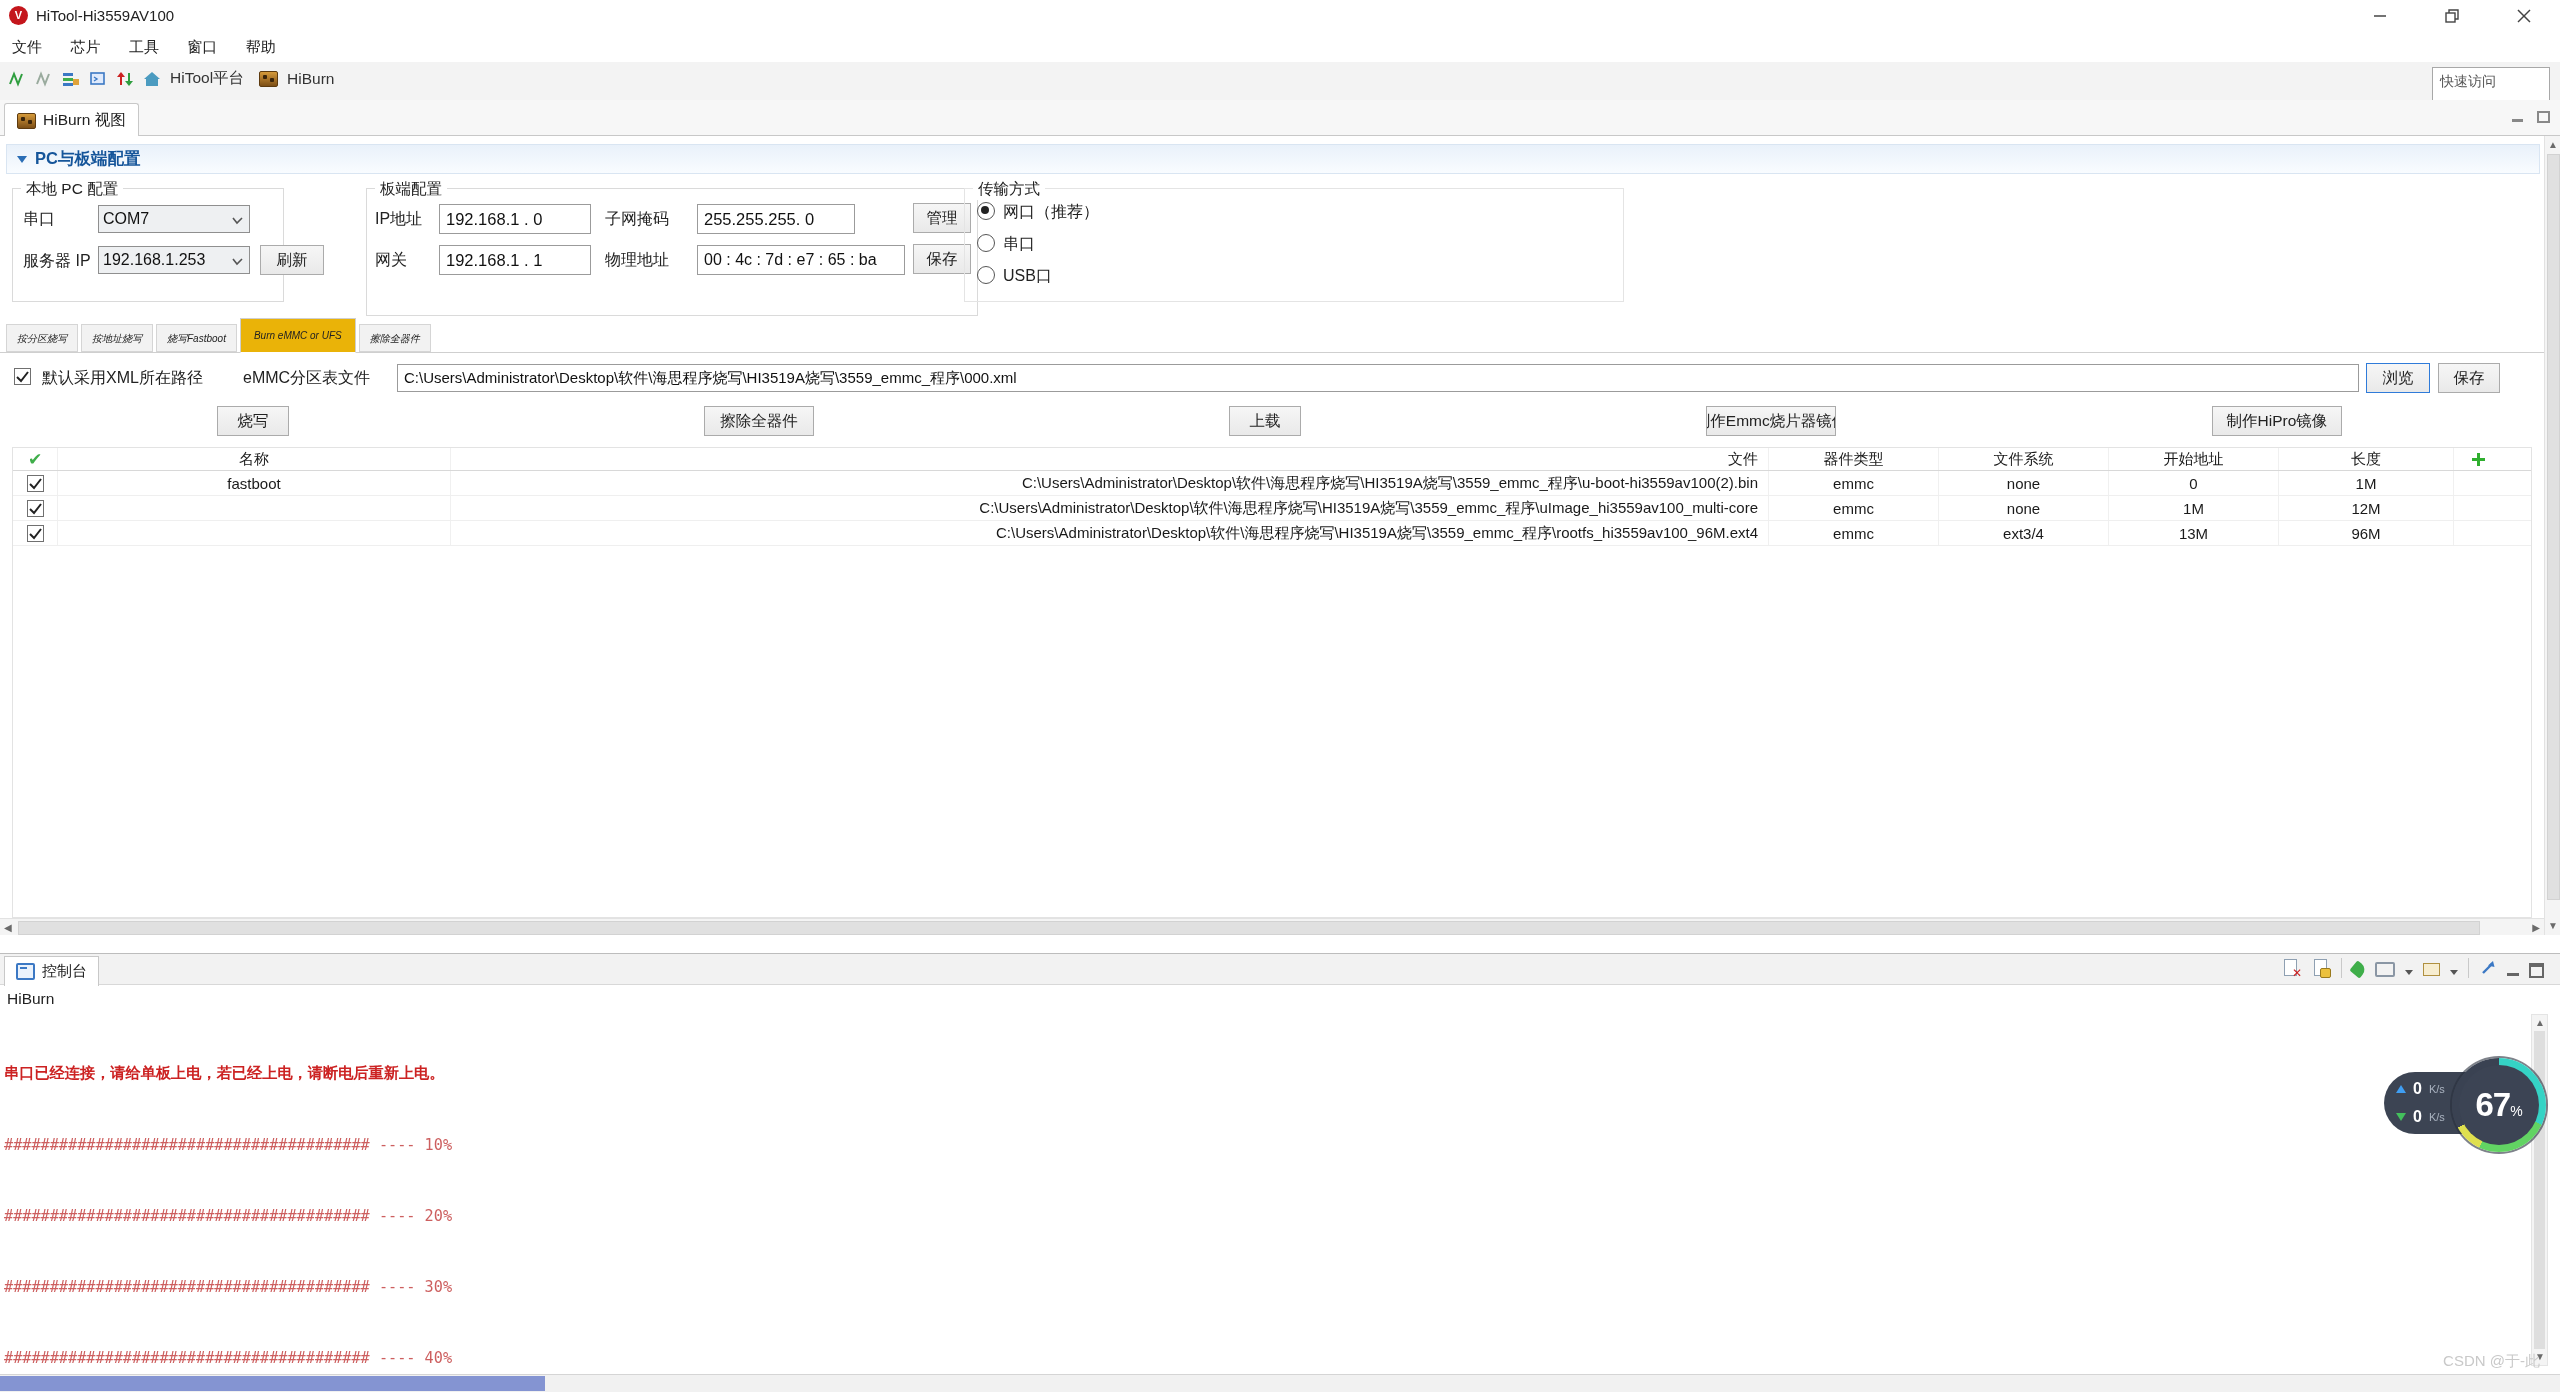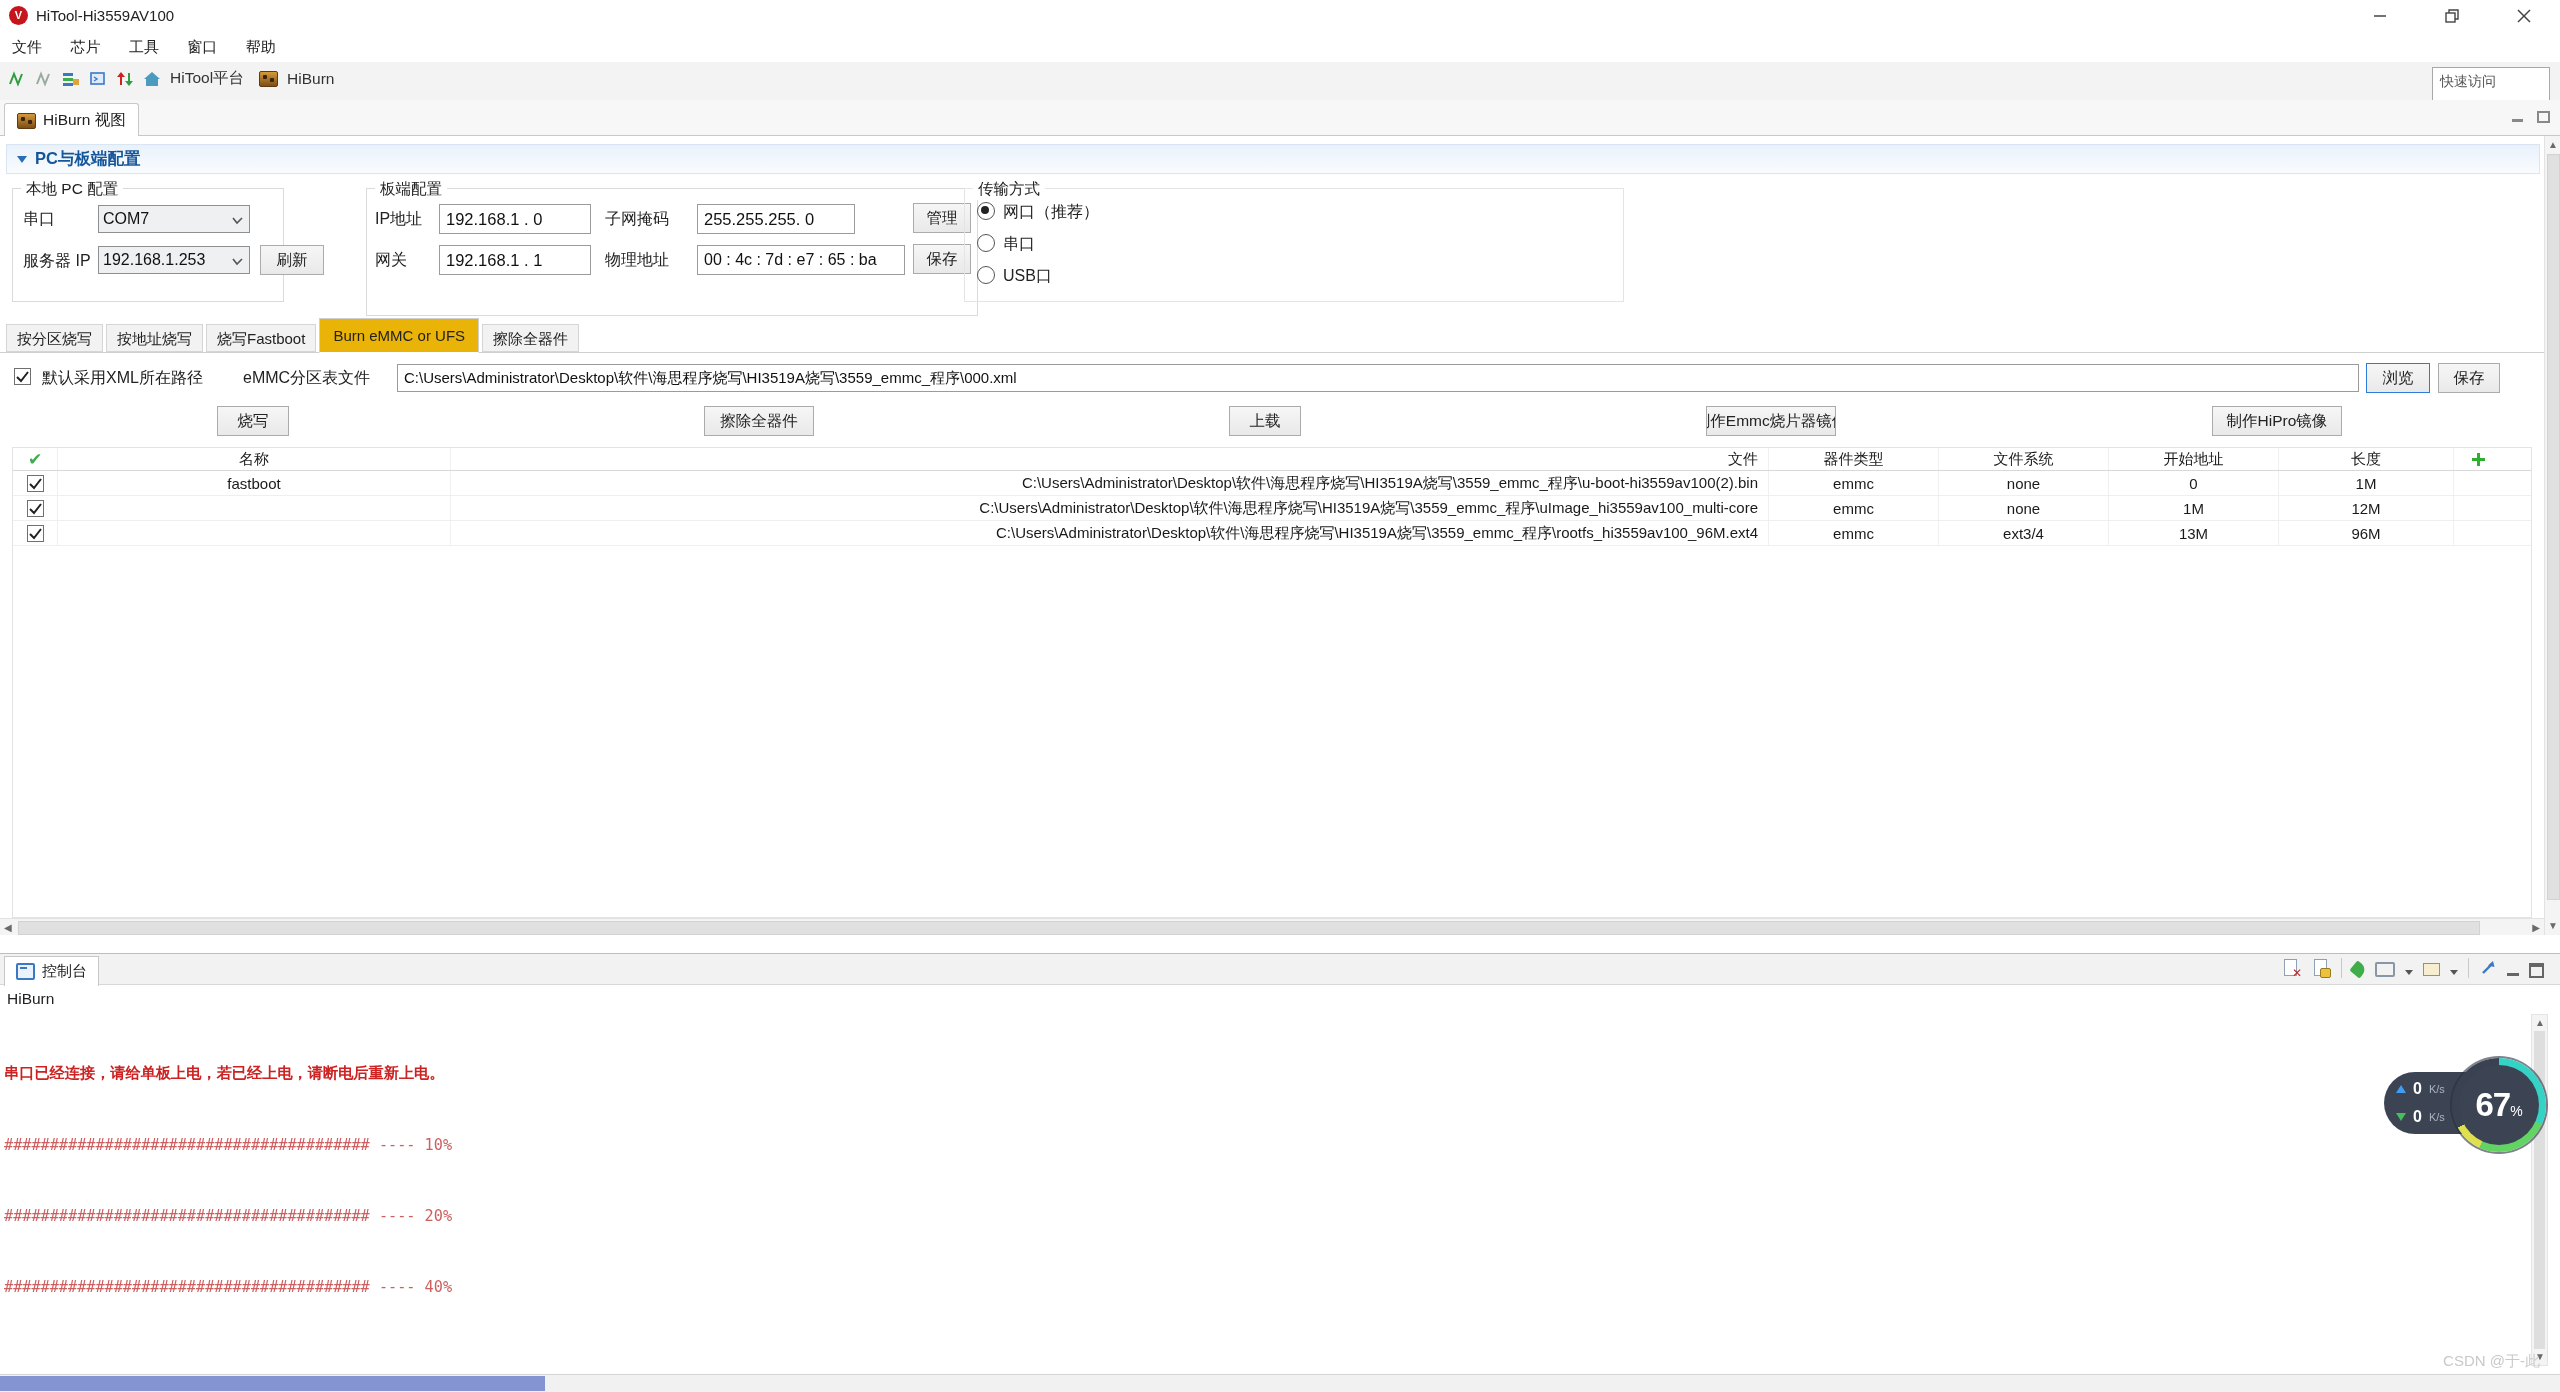--- a/index.html
+++ b/index.html
@@ -58,21 +58,21 @@
        font-size:15.5px;color:#222;display:flex;align-items:center;justify-content:center;white-space:nowrap;overflow:hidden;}
 
   .radio{position:absolute;width:18px;height:18px;border:1.5px solid #555;border-radius:50%;box-sizing:border-box;background:#fff;}
   .radio.sel::after{content:"";position:absolute;left:3px;top:3px;width:8px;height:8px;border-radius:50%;background:#222;}
   .chk{position:absolute;width:17px;height:17px;border:1.5px solid #707070;background:#fff;box-sizing:border-box;}
   .chk svg{position:absolute;left:1px;top:2px;}
 
   
   #burn-tabs{position:absolute;left:0;top:182px;width:2544px;height:35px;border-bottom:1px solid #cfcfcf;box-sizing:border-box;}
   .btab{position:relative;float:left;margin-left:3px;margin-top:6px;height:28px;line-height:28px;padding:0 10px;
-        background:#f2f2f2;border:1px solid #d5d5d5;box-sizing:border-box;font-size:15px;color:#222;}
+        background:#f2f2f2;border:1px solid #d5d5d5;box-sizing:border-box;font-size:10px;color:#222;font-style:italic;}
   .btab.first{margin-left:6px;}
   .btab.active{margin-top:0;height:35px;line-height:34px;background:#eab308;border-color:#cfcfcf;border-bottom:1px solid #fff;
                padding:0 13px;z-index:2;}
 
   
   #xml-row{position:absolute;left:0;top:224px;width:2544px;height:36px;}
   
   .action-btn{height:30px;top:0;}
   #action-row{position:absolute;left:0;top:270px;width:2544px;height:32px;}
 
@@ -432,20 +432,21 @@
       <span class="restbox"></span>
     </div>
   </div>
 
   <div id="console-source">HiBurn</div>
 
   <div id="console-lines">
     <div class="c-red">串口已经连接，请给单板上电，若已经上电，请断电后重新上电。</div>
     <div class="c-salmon">######################################## ---- 10%</div>
     <div class="c-salmon">######################################## ---- 20%</div>
+    <div class="c-salmon">######################################## ---- 30%</div>
     <div class="c-salmon">######################################## ---- 40%</div>
     
     
     
     
     
     
     
     
     

